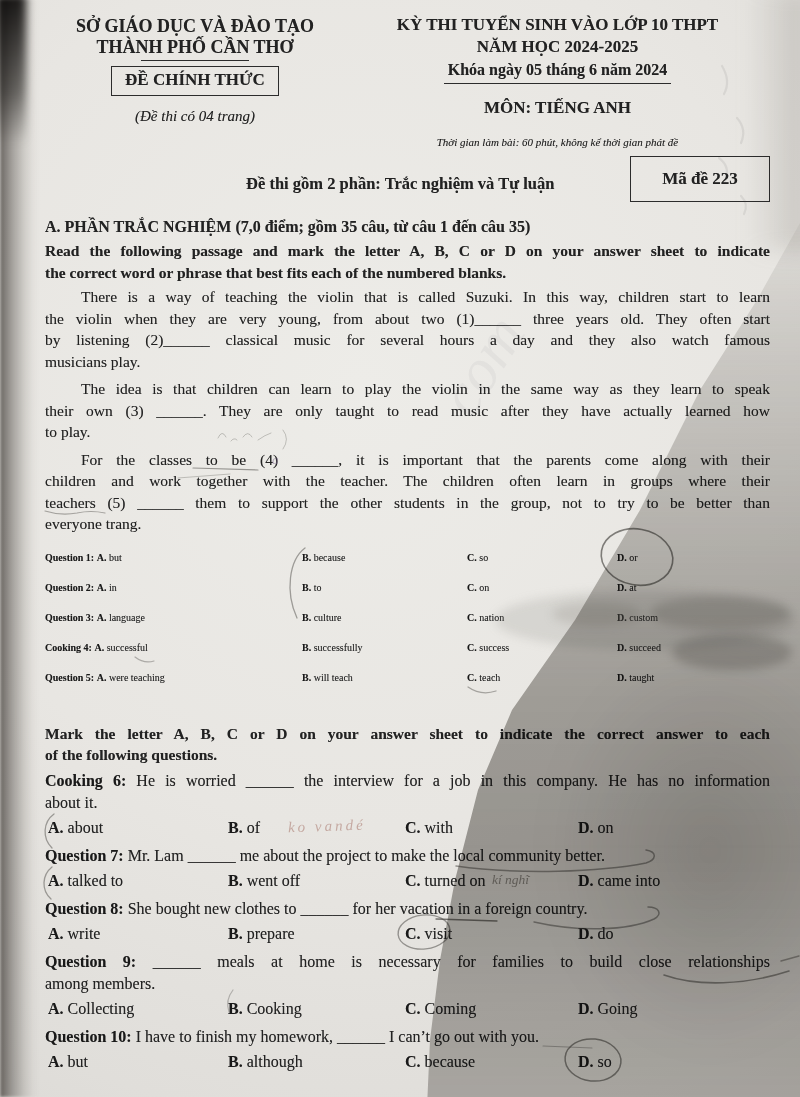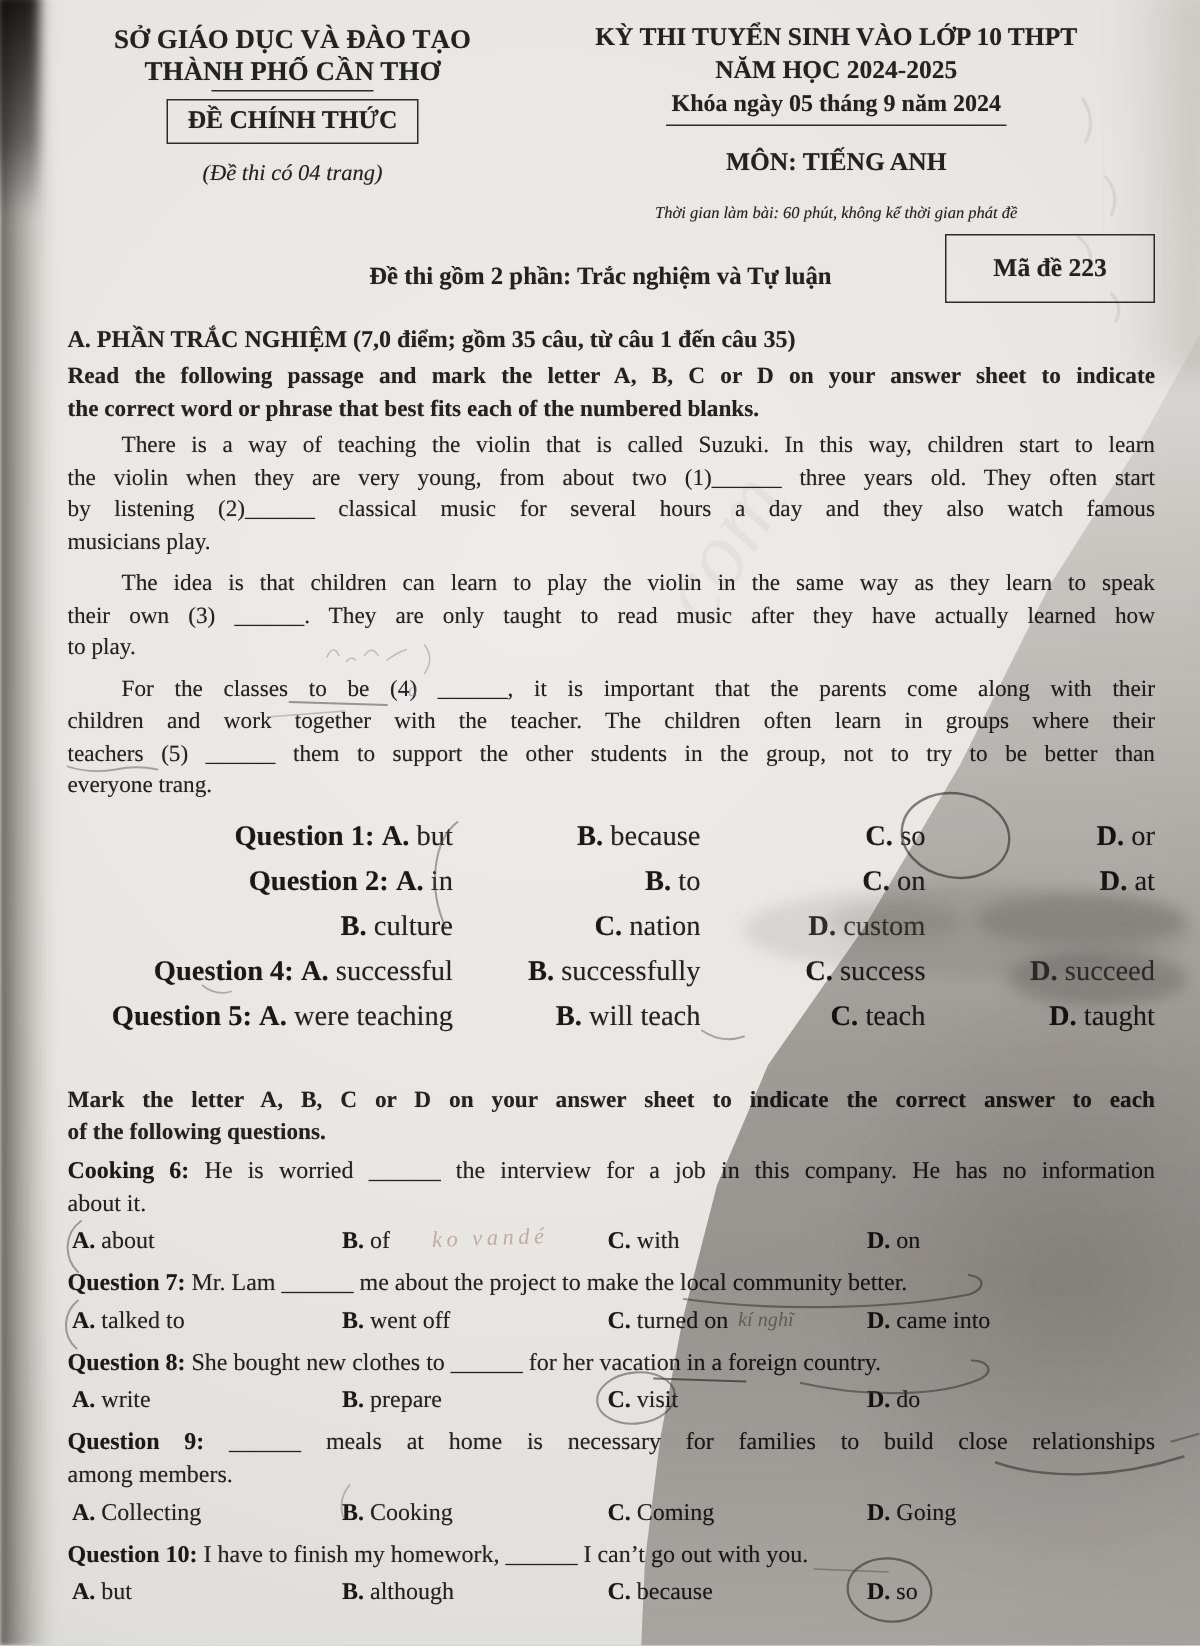--- a/index.html
+++ b/index.html
@@ -33,21 +33,21 @@
   .mcinstr{margin-top:30px;}
   .jline{text-align:justify;text-align-last:justify;}
 
   #passage{margin-top:3px;}
   .para{font-size:15.5px;line-height:21.5px;margin-top:6px;}
   .para:first-child{margin-top:0;}
   .pline.indent{padding-left:36px;}
   .pline.j{text-align:justify;text-align-last:justify;}
 
   #cloze-rows{margin-top:8px;}
-  .crow{display:grid;grid-template-columns:257px 165px 150px auto;font-size:19px;line-height:30px;height:30px;text-align:right;}
+  .crow{display:grid;grid-template-columns:257px 165px 150px auto;font-size:10px;line-height:30px;height:30px;}
 
   .mc-q{margin-top:4px;font-size:16px;line-height:22px;}
   .qline{line-height:22px;}
   .optrow{display:grid;grid-template-columns:180px 177px 173px auto;line-height:27px;height:27px;padding-left:3px;}
 
   
   .pencil-svg{position:absolute;inset:0;z-index:3;pointer-events:none;}
   .pencil-svg path,.pencil-svg ellipse{fill:none;stroke:#504e4a;stroke-linecap:round;}
   .hand{position:absolute;z-index:3;font-style:italic;pointer-events:none;white-space:nowrap;}
   #hand-q6{left:288px;top:818px;font-size:15px;letter-spacing:3px;color:rgba(168,118,108,.55);transform:rotate(-2deg);}
@@ -93,21 +93,21 @@
       <div class="hdr-left">
         <div class="l1">SỞ GIÁO DỤC VÀ ĐÀO TẠO</div>
         <div class="l2">THÀNH PHỐ CẦN THƠ</div>
         <div class="rule"></div>
         <div><span class="box1">ĐỀ CHÍNH THỨC</span></div>
         <div class="pages">(Đề thi có 04 trang)</div>
       </div>
       <div class="hdr-right">
         <div class="l1">KỲ THI TUYỂN SINH VÀO LỚP 10 THPT</div>
         <div class="l2">NĂM HỌC 2024-2025</div>
-        <div><span class="l3">Khóa ngày 05 tháng 9 năm 2024</span></div>
+        <div><span class="l3">Khóa ngày 05 tháng 6 năm 2024</span></div>
         <div class="subj">MÔN: TIẾNG ANH</div>
         <div class="time">Thời gian làm bài: 60 phút, không kể thời gian phát đề</div>
       </div>
     </div>
 
     <div class="noterow">
       <div class="parts">Đề thi gồm 2 phần: Trắc nghiệm và Tự luận</div>
       <div class="codebox">Mã đề 223</div>
     </div>
 
@@ -145,26 +145,27 @@
           <div><b>C. </b>so</div>
           <div><b>D. </b>or</div>
         </div>
         <div class="crow">
           <div><b>Question 2:</b>&nbsp;<b>A. </b>in</div>
           <div><b>B. </b>to</div>
           <div><b>C. </b>on</div>
           <div><b>D. </b>at</div>
         </div>
         <div class="crow">
+          <div><b>Question 3:</b>&nbsp;<b>A. </b>language</div>
           <div><b>B. </b>culture</div>
           <div><b>C. </b>nation</div>
           <div><b>D. </b>custom</div>
         </div>
         <div class="crow">
-          <div><b>Question 4:</b>&nbsp;<b>A. </b>successful</div>
+          <div><b>Cooking 4:</b>&nbsp;<b>A. </b>successful</div>
           <div><b>B. </b>successfully</div>
           <div><b>C. </b>success</div>
           <div><b>D. </b>succeed</div>
         </div>
         <div class="crow">
           <div><b>Question 5:</b>&nbsp;<b>A. </b>were teaching</div>
           <div><b>B. </b>will teach</div>
           <div><b>C. </b>teach</div>
           <div><b>D. </b>taught</div>
         </div>

